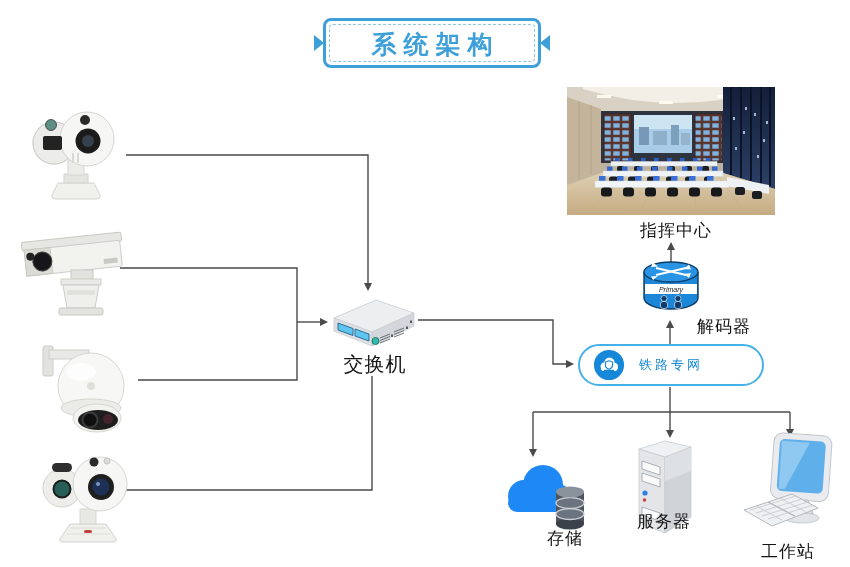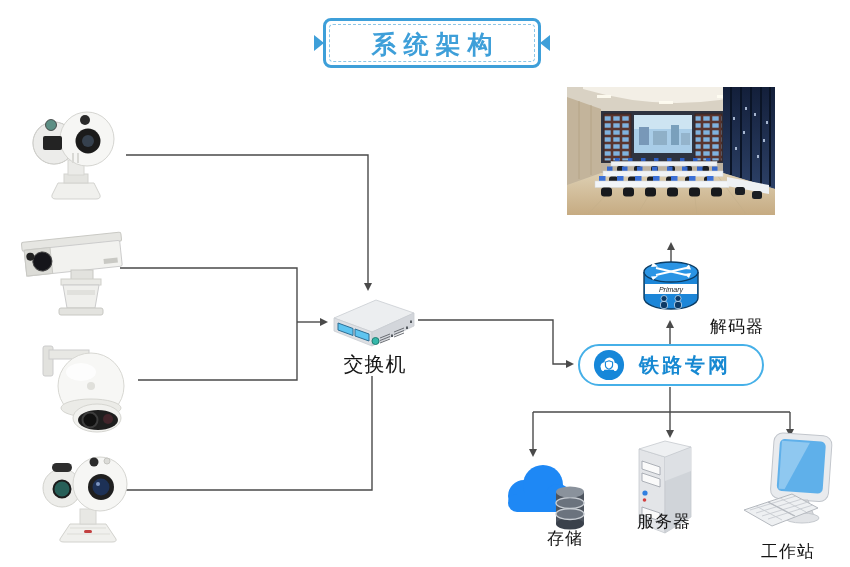--- a/index.html
+++ b/index.html
@@ -22,30 +22,30 @@
   .tri{position:absolute;width:0;height:0;top:50%;transform:translateY(-50%);}
   .tri-left{left:-12px;border-top:8px solid transparent;border-bottom:8px solid transparent;
     border-left:10px solid var(--accent);}
   .tri-right{right:-12px;border-top:8px solid transparent;border-bottom:8px solid transparent;
     border-right:10px solid var(--accent);}
 
   .node-label{position:absolute;color:var(--label-text);font-size:17px;letter-spacing:1px;
     text-align:center;white-space:nowrap;}
   .lbl-switch{left:333px;top:351px;width:84px;font-size:20px;}
   .lbl-cc{left:626px;top:219px;width:100px;}
-  .lbl-decoder{left:684px;top:315px;width:80px;text-align:right;}
+  .lbl-decoder{left:684px;top:315px;width:80px;text-align:center;}
   .lbl-storage{left:519px;top:527px;width:92px;}
   .lbl-server{left:627px;top:510px;width:74px;}
   .lbl-ws{left:742px;top:540px;width:92px;}
 
   
   .pill{position:absolute;left:578px;top:344px;width:186px;height:42px;background:#fff;
     border:2px solid var(--pill-border);border-radius:999px;display:flex;align-items:center;
     padding-left:13px;gap:14px;}
-  .pill-text{color:var(--network-text);font-size:20px;font-weight:700;letter-spacing:3px;}
+  .pill-text{color:var(--network-text);font-size:13px;font-weight:400;letter-spacing:3px;}
 </style>
 </head>
 <body>
 
 <div class="canvas">
 
   <svg class="wires" width="850" height="567">
     <g stroke="#4a4a4a" stroke-width="1.4" fill="none">
       <path d="M126,155 H368 V283"></path>
       <path d="M120,268 H297 V380 H138"></path>
@@ -346,18 +346,19 @@
     <ellipse cx="60" cy="86" rx="17" ry="5" fill="#e2e4e7" stroke="#c5c9ce"></ellipse>
     <polygon points="2,78 50,62 76,76 30,94" fill="#eef0f2" stroke="#b5b9bf"></polygon>
     <g stroke="#c8ccd1" stroke-width="0.9" fill="none">
       <path d="M8,78 L54,64 M14,81 L60,67 M20,84 L66,70 M26,87 L71,73"></path>
       <path d="M14,74 L40,88 M26,70 L52,84 M38,66 L64,80"></path>
     </g>
     <path d="M26,70 L53,84" stroke="#b5b9bf" stroke-width="1.2"></path>
   </svg>
 
   <div class="node-label lbl-switch">交换机</div>
+  <div class="node-label lbl-cc">指挥中心</div>
   <div class="node-label lbl-decoder">解码器</div>
   <div class="node-label lbl-storage">存储</div>
   <div class="node-label lbl-server">服务器</div>
   <div class="node-label lbl-ws">工作站</div>
 
 </div>
 
 </body></html>

